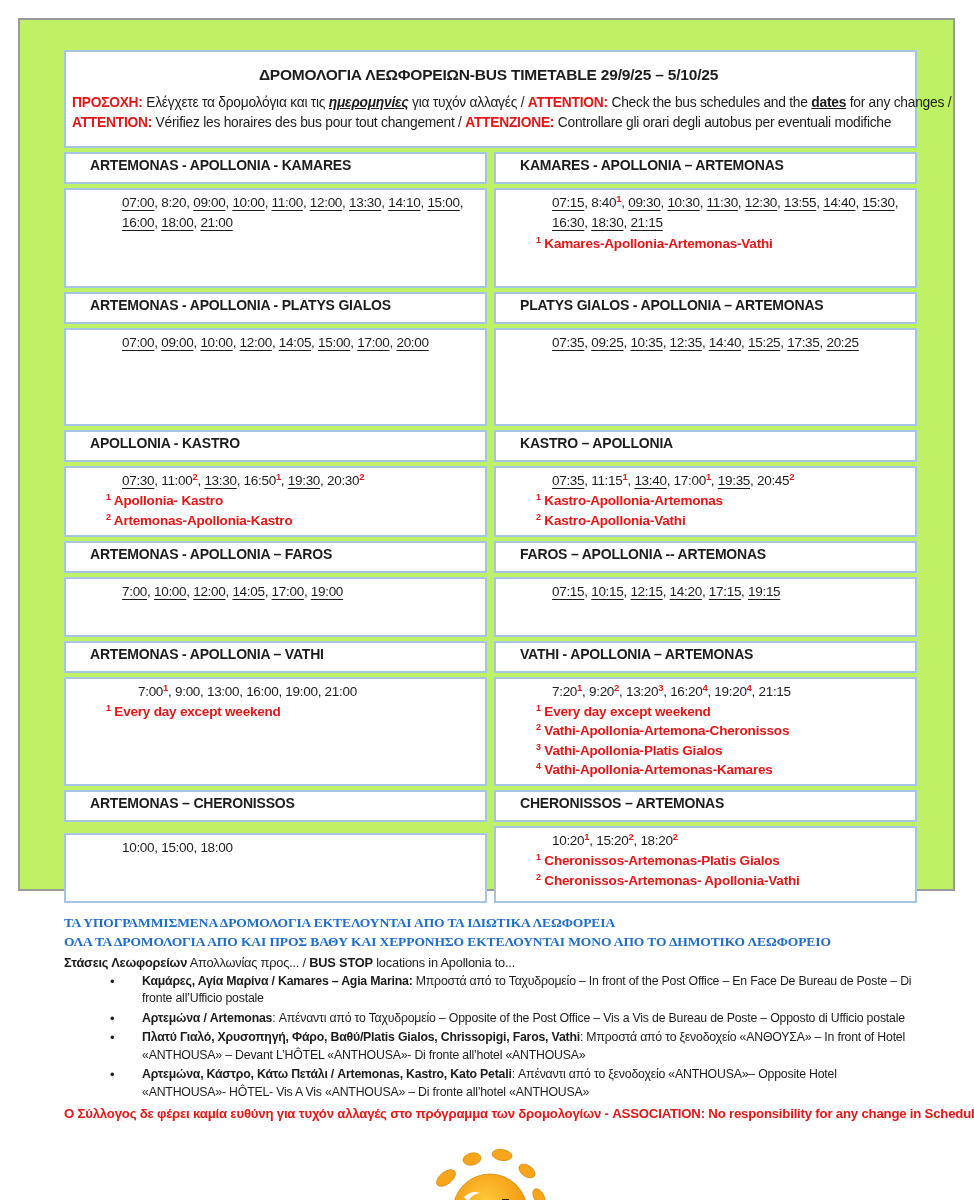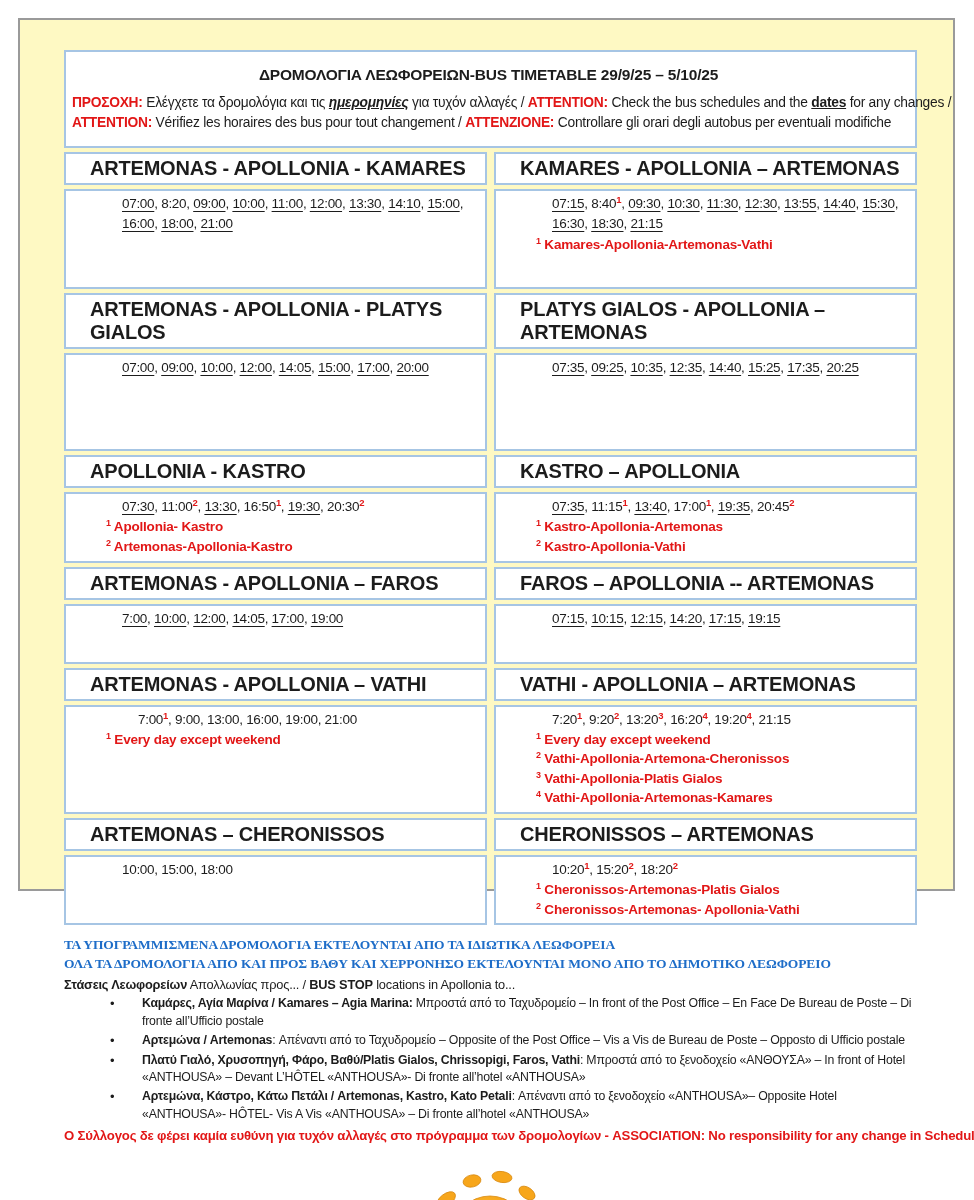--- a/index.html
+++ b/index.html
@@ -6,35 +6,35 @@
     --border:#a6c5e4;
     --red:#e21717;
     --blue:#1e6dc8;
     --ink:#1c1c1c;
     --pageframe:#9a9a9a;
     --logoblue:#4a6fbe;
   }
   *{box-sizing:border-box;}
   html,body{margin:0;padding:0;background:#fff;}
   body{width:974px;height:1200px;position:relative;font-family:"Liberation Sans",sans-serif;color:var(--ink);}
-  .paper{position:absolute;left:18px;top:18px;width:937px;height:873px;background:#fef9c3;border:2px solid var(--pageframe);}
+  .paper{position:absolute;left:18px;top:18px;width:937px;height:873px;background:#bef264;border:2px solid var(--pageframe);}
   .content{padding:30px 36px 0 44px;}
 
   .box{border:2px solid var(--border);background:#fff;}
   .title-box{padding:14px 10px 14px 6px;margin-bottom:4px;}
   .doc-title{text-align:center;font-weight:bold;font-size:15.5px;letter-spacing:-0.2px;margin-bottom:9px;}
   .warning{font-size:13.8px;line-height:1.42;white-space:nowrap;letter-spacing:-0.25px;}
   .seg.rb{color:var(--red);font-weight:bold;}
   .seg.b{font-weight:bold;}
   .seg.bu{font-weight:bold;text-decoration:underline;}
   .seg.biu{font-weight:bold;font-style:italic;text-decoration:underline;}
 
   .sections{display:grid;grid-template-columns:1fr 1fr;column-gap:7px;row-gap:4px;}
   .cell{border:2px solid var(--border);background:#fff;}
-  .cell.head{font-weight:bold;font-size:20px;letter-spacing:-0.2px;padding:3px 4px 3px 24px;}
+  .cell.head{font-weight:bold;font-size:14px;letter-spacing:-0.2px;padding:3px 4px 9px 24px;}
   .cell.body{font-size:13.5px;padding:3px 4px 4px 0;}
   .times{padding-left:56px;line-height:1.5;letter-spacing:-0.3px;}
   .times .u{text-decoration:underline;text-decoration-thickness:1.2px;text-underline-offset:2.5px;}
   sup.fn{color:var(--red);font-weight:bold;font-size:9.5px;line-height:0;}
   .note{color:var(--red);font-weight:bold;font-size:13.5px;line-height:1.45;padding-left:40px;letter-spacing:-0.2px;}
   .note sup.fn{font-size:9px;}
 
   .legend{margin-top:11px;}
   .blue-line{font-family:"Liberation Serif",serif;font-weight:bold;color:var(--blue);font-size:13.5px;line-height:1.4;letter-spacing:-0.1px;white-space:nowrap;}
   .stops-intro{font-size:12.8px;margin-top:3px;letter-spacing:-0.2px;}
@@ -105,21 +105,21 @@
         </div>
         <div class="cell body" style="min-height: 95px;">
           <div class="times"><span>7:20</span><sup class="fn">1</sup>, <span>9:20</span><sup class="fn">2</sup>, <span>13:20</span><sup class="fn">3</sup>, <span>16:20</span><sup class="fn">4</sup>, <span>19:20</span><sup class="fn">4</sup>, <span>21:15</span></div>
           <div class="note"><sup class="fn">1</sup> Every day except weekend</div>
           <div class="note"><sup class="fn">2</sup> Vathi-Apollonia-Artemona-Cheronissos</div>
           <div class="note"><sup class="fn">3</sup> Vathi-Apollonia-Platis Gialos</div>
           <div class="note"><sup class="fn">4</sup> Vathi-Apollonia-Artemonas-Kamares</div>
         </div>
         <div class="cell head">ARTEMONAS – CHERONISSOS</div>
         <div class="cell head">CHERONISSOS – ARTEMONAS</div>
-        <div class="cell body" style="min-height: 70px;">
+        <div class="cell body" style="min-height: 70px; margin-top: 7px;">
           <div class="times"><span>10:00</span>, <span>15:00</span>, <span>18:00</span></div>
         </div>
         <div class="cell body" style="min-height: 70px;">
           <div class="times"><span>10:20</span><sup class="fn">1</sup>, <span>15:20</span><sup class="fn">2</sup>, <span>18:20</span><sup class="fn">2</sup></div>
           <div class="note"><sup class="fn">1</sup> Cheronissos-Artemonas-Platis Gialos</div>
           <div class="note"><sup class="fn">2</sup> Cheronissos-Artemonas- Apollonia-Vathi</div>
         </div>
       </div>
 
     <div class="legend">

